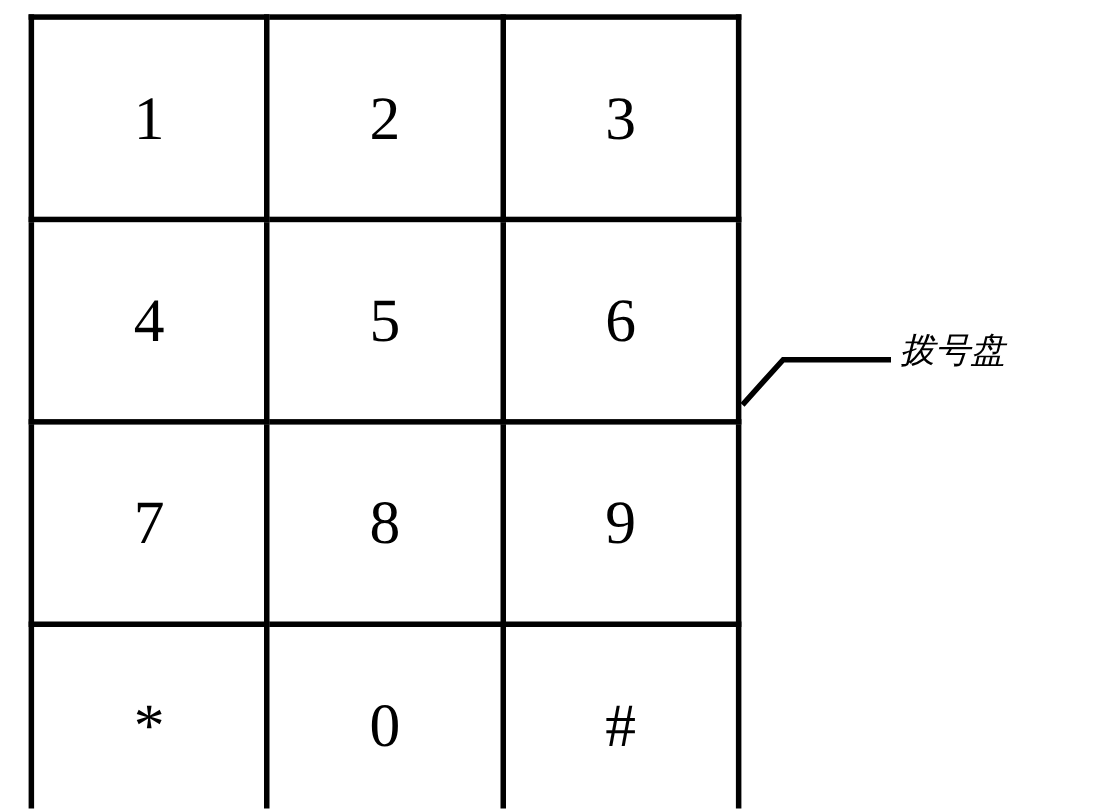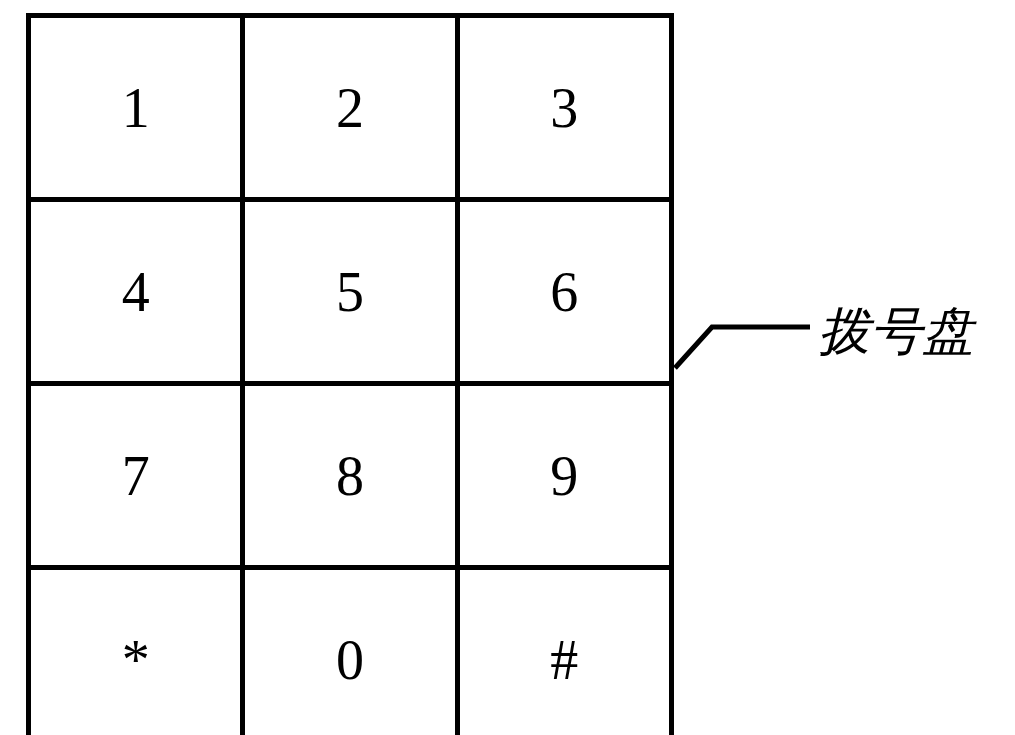--- a/index.html
+++ b/index.html
@@ -35,21 +35,21 @@
     height: 177px;
     background: #ffffff;
   }
   .callout-line {
     position: absolute;
     pointer-events: none;
   }
   .label {
     position: absolute;
     font-family: "KaiTi", "STKaiti", "楷体", serif;
-    font-size: 52px;
+    font-size: 32px;
     font-style: italic;
     color: #000000;
     white-space: nowrap;
   }
 </style>
 </head>
 <body>
 
 <div class="stage">
 

